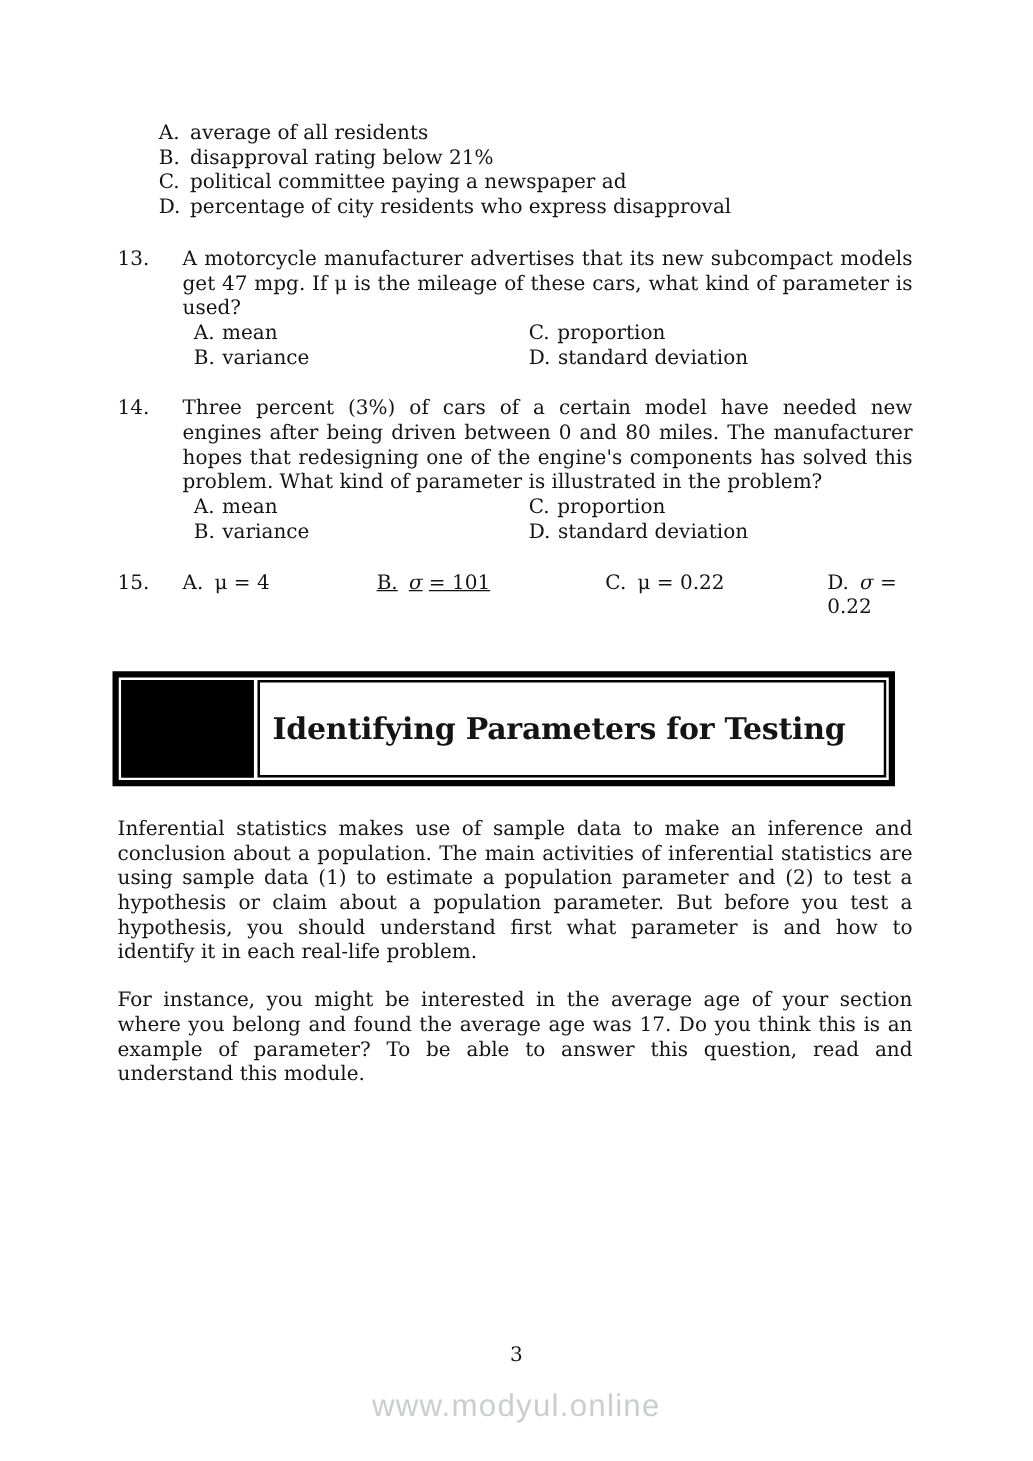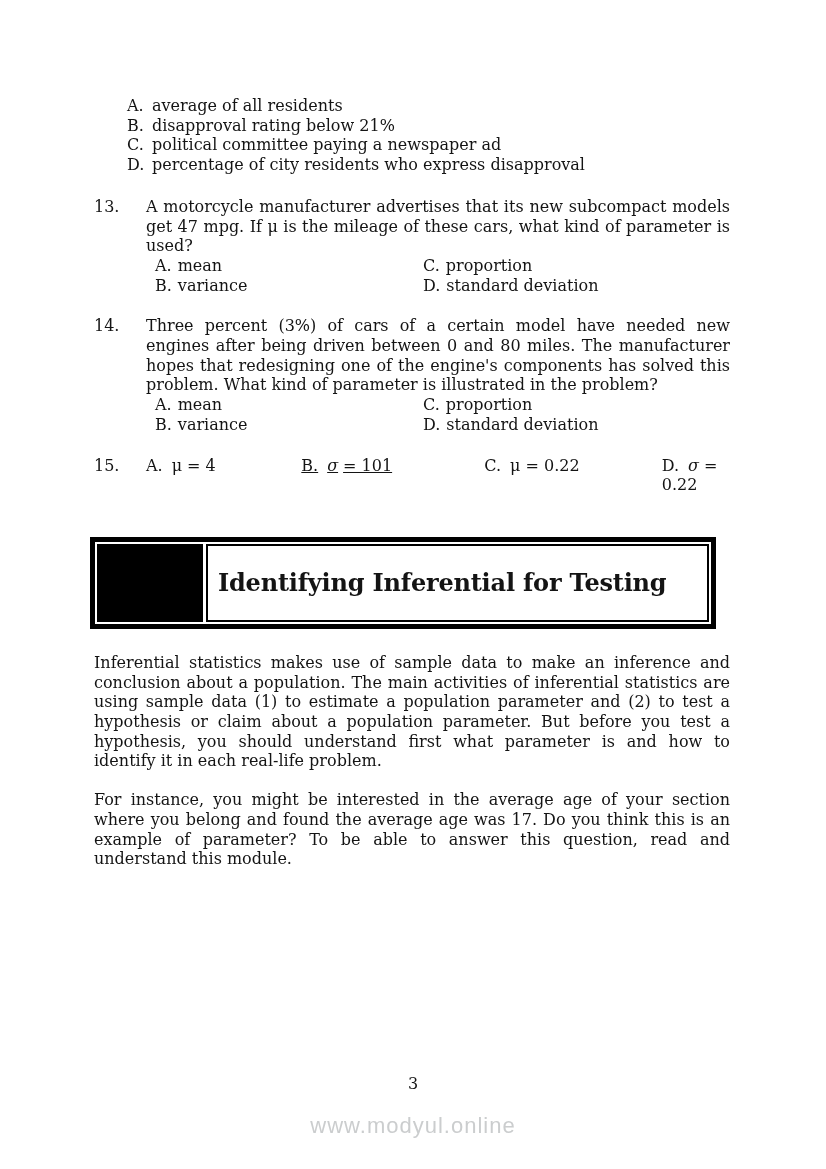--- a/index.html
+++ b/index.html
@@ -93,21 +93,21 @@
     width: 100%;
     text-align: center;
   }
   .watermark {
     position: absolute;
     top: 1116px;
     left: 0;
     width: 100%;
     text-align: center;
     font-family: "Liberation Sans", sans-serif;
-    font-size: 22px;
+    font-size: 25px;
     letter-spacing: 1px;
     color: #cbcdce;
   }
 </style>
 </head>
 <body>
 
 <div class="page">
   <div class="content">
 
@@ -188,21 +188,21 @@
           <span>
             <span>D.</span><span class="o-sym it">σ</span><span class="o-rest">= 0.22</span>
           </span>
         </div>
       </div>
     </div>
 
     <div class="title-box">
       <div class="icon-cell"></div>
       <div class="text-cell">
-        <span>Identifying Inferential for Testing</span>
+        <span>Identifying Parameters for Testing</span>
       </div>
     </div>
 
     <p class="para first">Inferential statistics makes use of sample data to make an inference and conclusion about a population. The main activities of inferential statistics are using sample data (1) to estimate a population parameter and (2) to test a hypothesis or claim about a population parameter. But before you test a hypothesis, you should understand first what parameter is and how to identify it in each real-life problem.</p>
     <p class="para">For instance, you might be interested in the average age of your section where you belong and found the average age was 17. Do you think this is an example of parameter? To be able to answer this question, read and understand this module.</p>
 
   </div>
 
   <div class="page-number">3</div>
   <div class="watermark">www.modyul.online</div>

